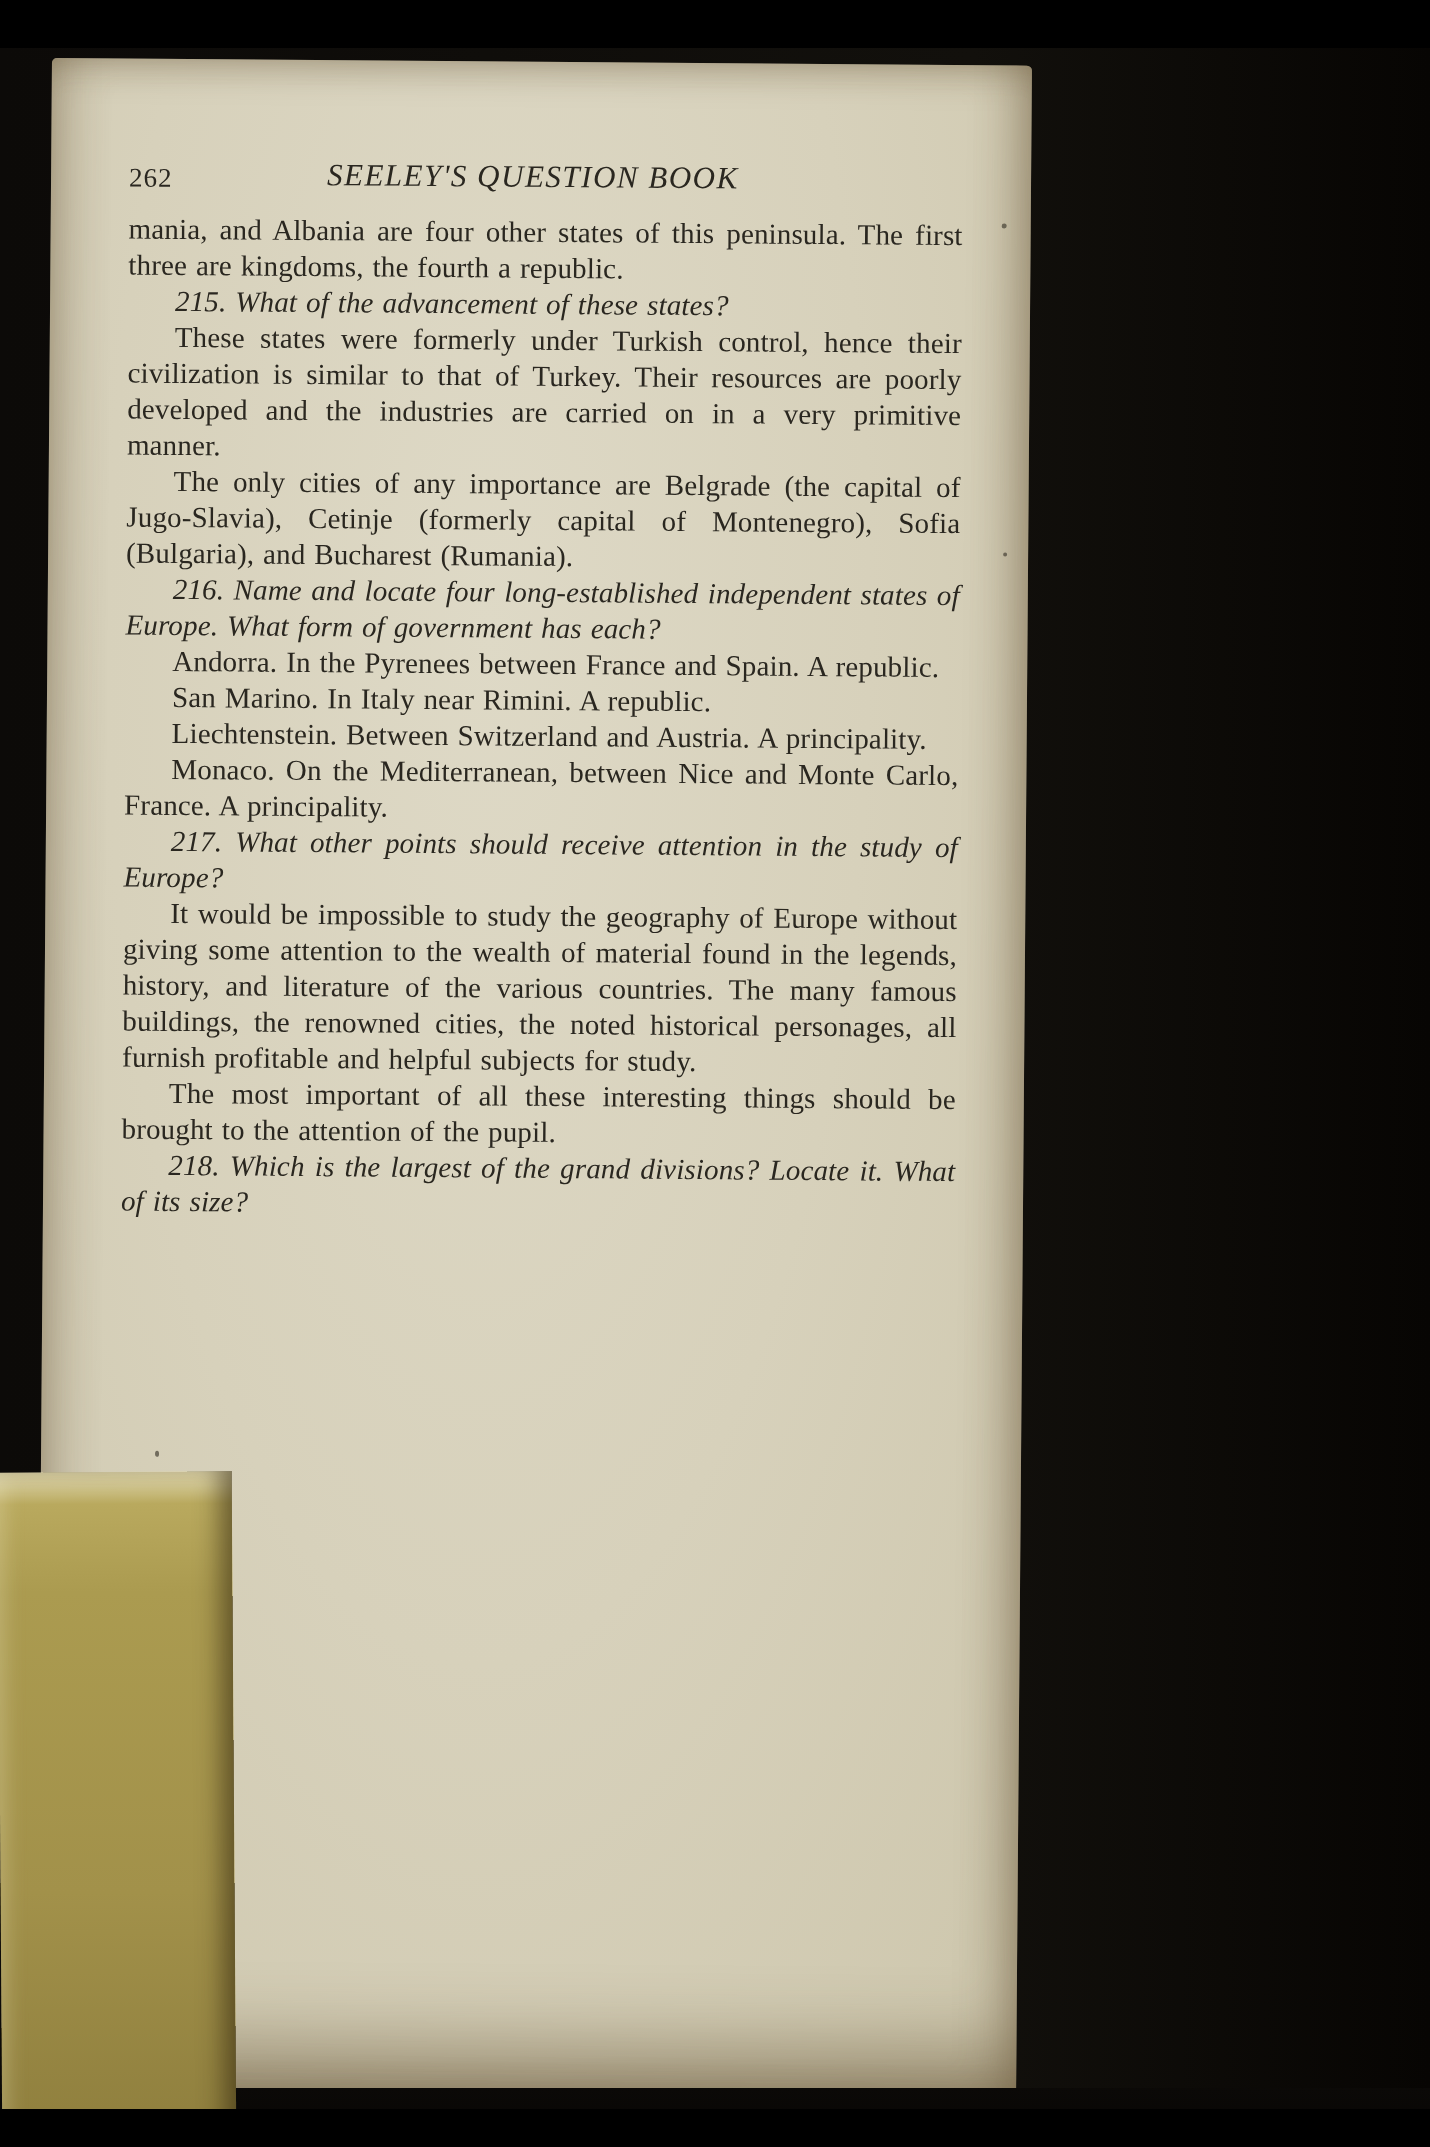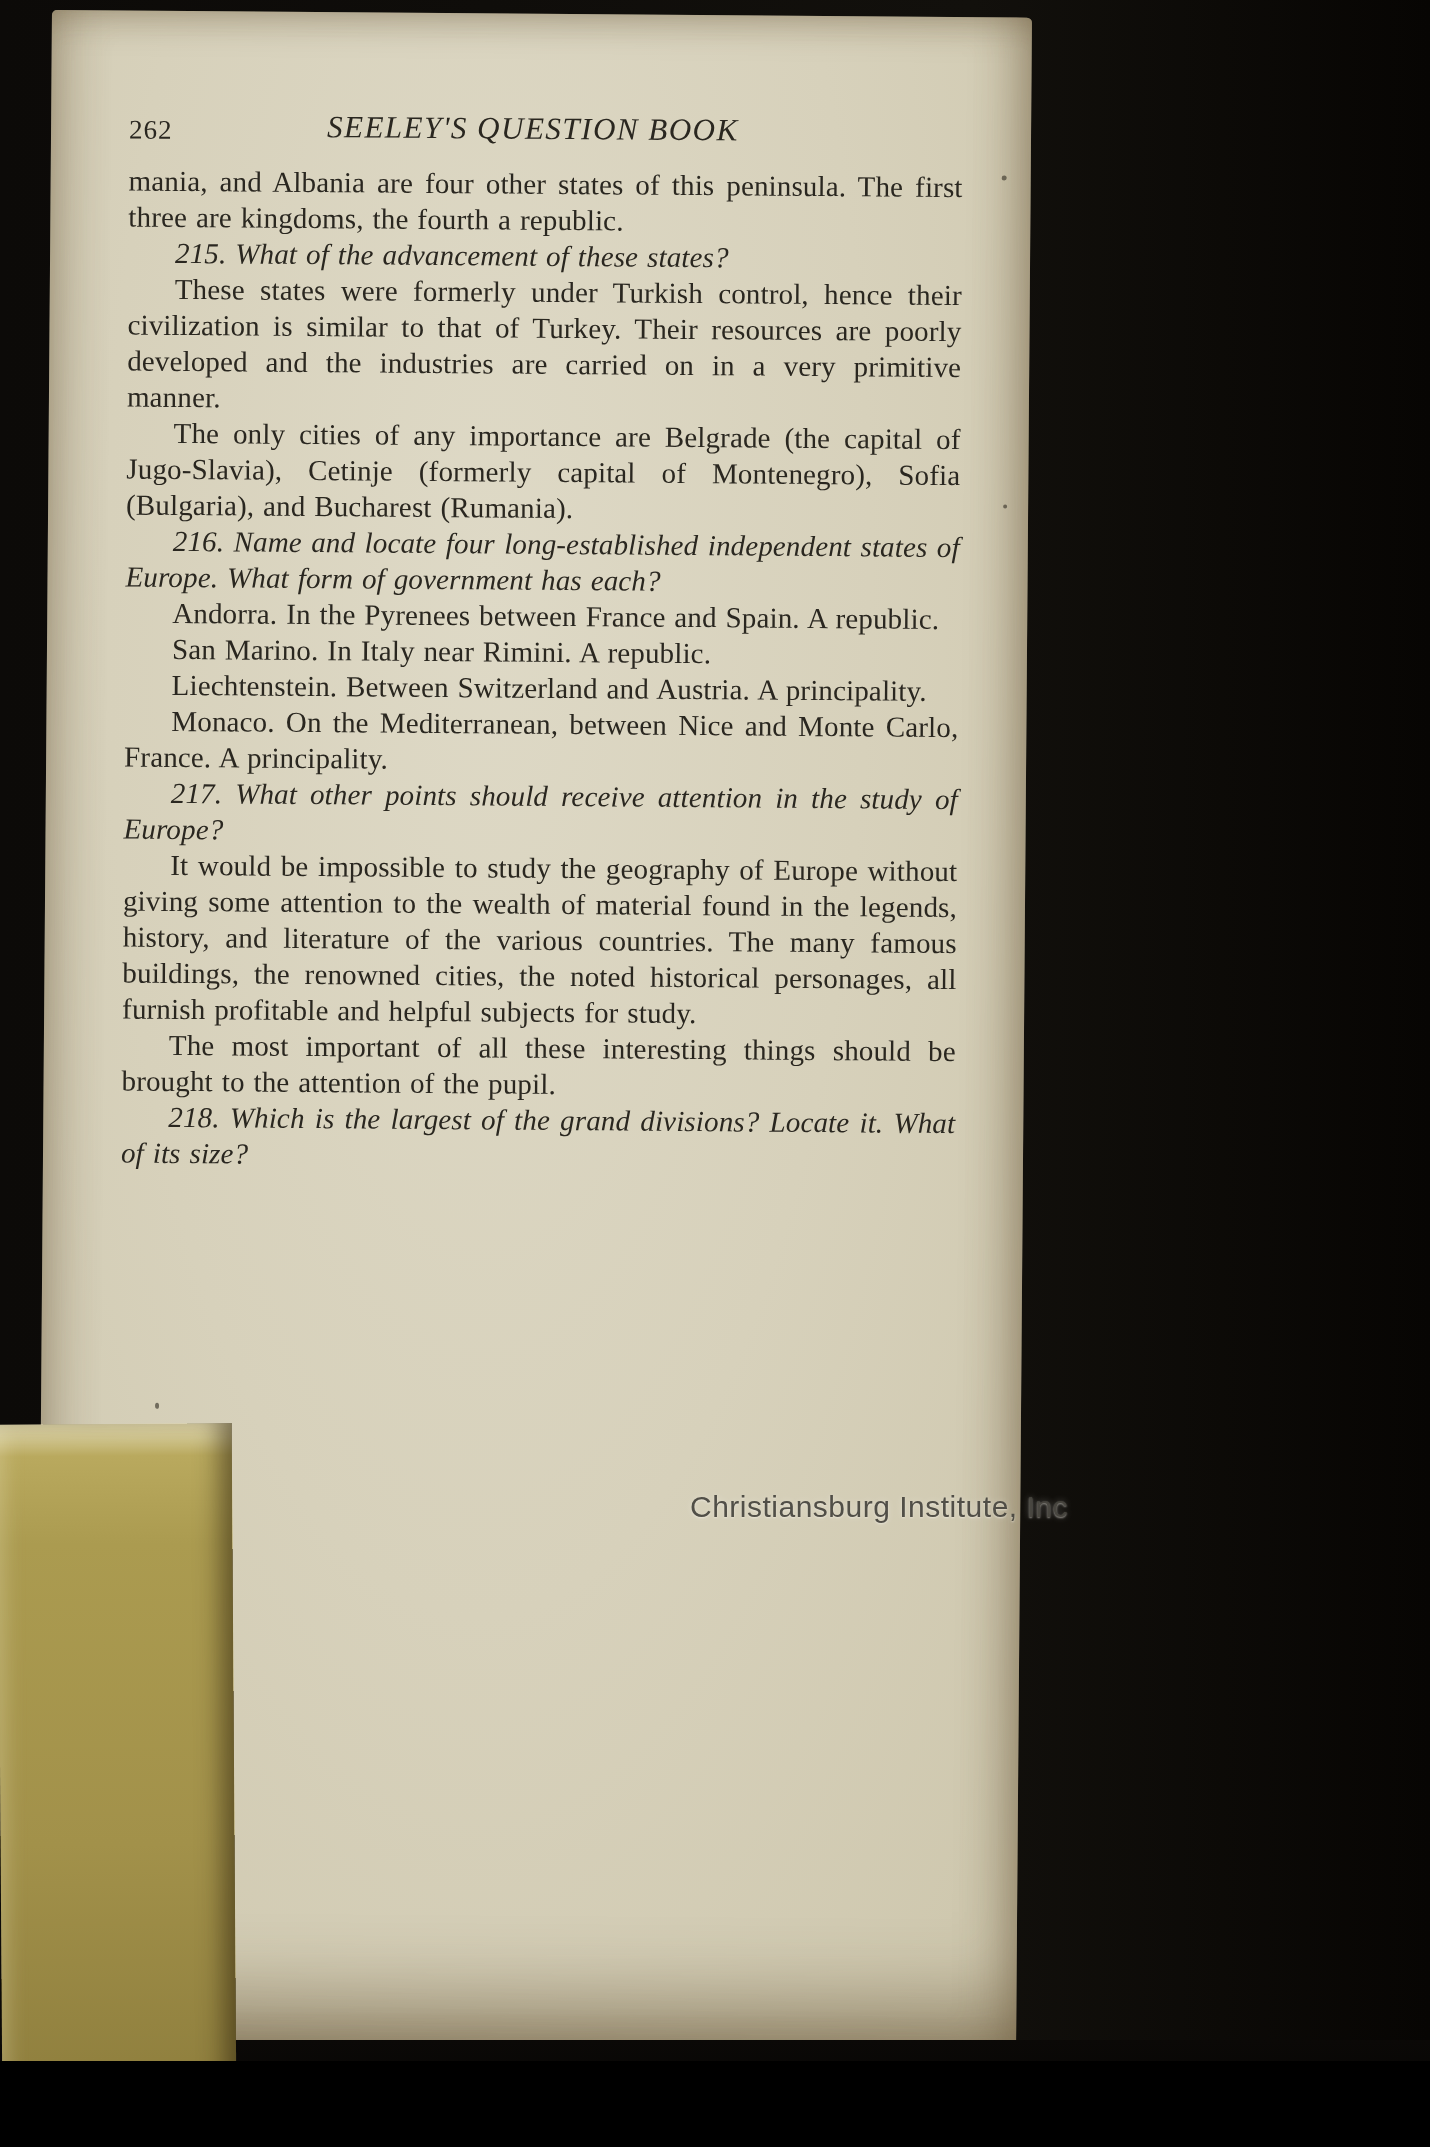--- a/index.html
+++ b/index.html
@@ -3,20 +3,21 @@
 <meta charset="utf-8">
 <style>
   html,body{margin:0;padding:0;background:#000;}
   body{width:1430px;height:2147px;overflow:hidden;}
 
   .scan{
     position:relative;width:1430px;height:2061px;
     background:linear-gradient(90deg,#0c0a08 0%,#12100c 68%,#070503 100%);
     overflow:hidden;
     font-family:"Liberation Serif","DejaVu Serif",serif;
+    margin-top:48px;
   }
 
   
   .page{
     position:absolute;left:52px;top:10px;width:980px;height:2030px;
     background:radial-gradient(ellipse at 45% 28%, var(--paper,#ded9c6) 0%, #d7d1bb 50%, #cdc6ac 100%);
     transform:rotate(0.45deg);transform-origin:top left;
     border-radius:5px;
     box-shadow:
       inset -30px 0 48px -18px rgba(95,75,45,.40),
@@ -102,15 +103,14 @@
       </div>
 
     <span class="speck" style="left:951px;top:158px;width:5px;height:5px;"></span>
     <span class="speck" style="left:955px;top:487px;width:4px;height:4px;"></span>
     <span class="speck" style="left:114px;top:1392px;width:4px;height:6px;"></span>
   </div>
 
   <div class="bottom-band"></div>
   <div class="book-edge"></div>
 
-  <div class="watermark">Christiansburg Institute, Inc</div>
 
 </div>
 
 </body></html>

